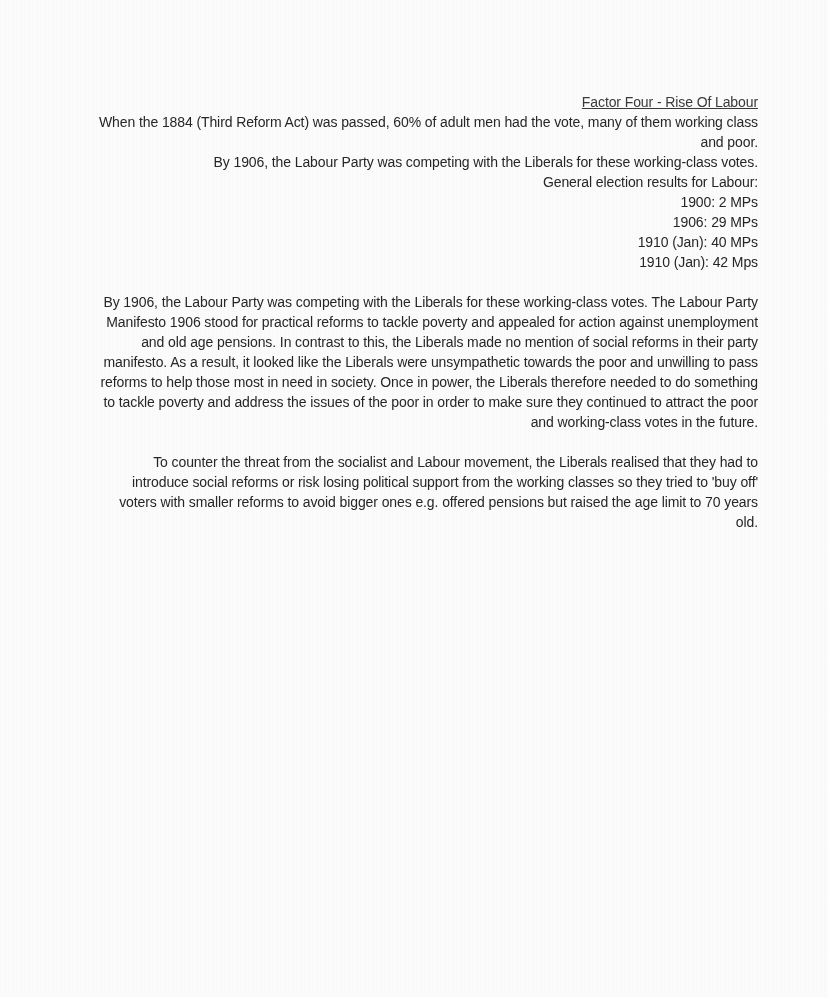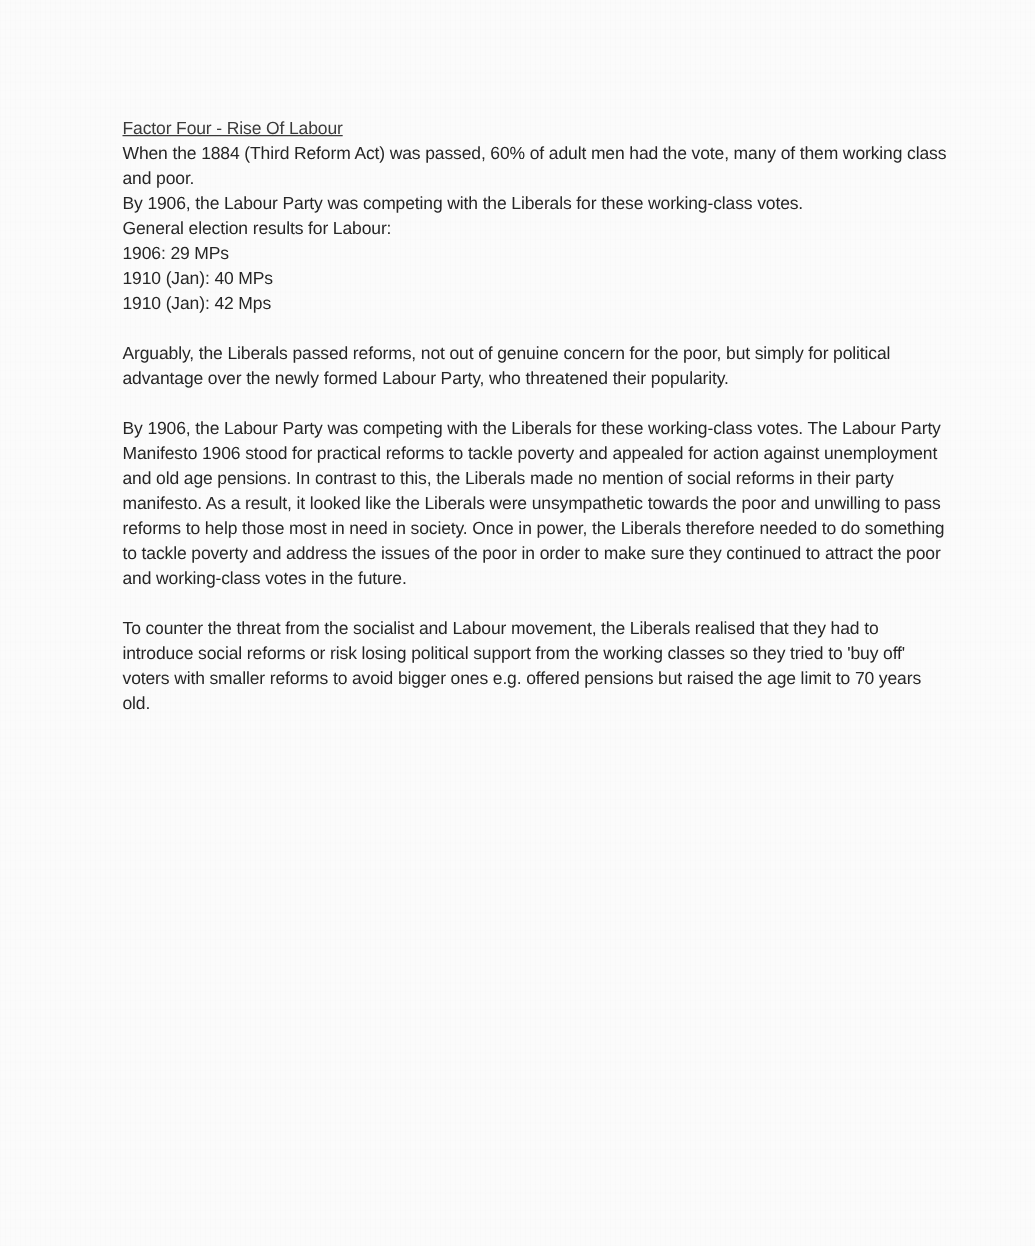--- a/index.html
+++ b/index.html
@@ -19,20 +19,21 @@
       color: #262626;
     }
     .page {
       position: absolute;
       left: 98px;
       top: 92px;
       width: 660px;
       font-size: 14px;
       line-height: 20px;
       letter-spacing: -0.1px;
+      text-align: right;
     }
     .heading {
       text-decoration: underline;
       color: #3a3a3a;
       margin: 0;
       font-weight: normal;
       font-size: 14px;
       line-height: 20px;
     }
     .line {
@@ -59,21 +60,21 @@
 <div class="page">
   <h1 class="heading">Factor Four - Rise Of Labour</h1>
 
   <div class="intro-para">
     <p class="line">When the 1884 (Third Reform Act) was passed, 60% of adult men had the vote, many of them working class and poor.</p>
     <p class="line">By 1906, the Labour Party was competing with the Liberals for these working-class votes.</p>
     <p class="line">General election results for Labour:</p>
   </div>
 
   <ul class="results">
+    <li>1900: 2 MPs</li>
     <li>1906: 29 MPs</li>
     <li>1910 (Jan): 40 MPs</li>
     <li>1910 (Jan): 42 Mps</li>
   </ul>
 
-  <p class="para">Arguably, the Liberals passed reforms, not out of genuine concern for the poor, but simply for political advantage over the newly formed Labour Party, who threatened their popularity.</p>
   <p class="para">By 1906, the Labour Party was competing with the Liberals for these working-class votes. The Labour Party Manifesto 1906 stood for practical reforms to tackle poverty and appealed for action against unemployment and old age pensions. In contrast to this, the Liberals made no mention of social reforms in their party manifesto. As a result, it looked like the Liberals were unsympathetic towards the poor and unwilling to pass reforms to help those most in need in society. Once in power, the Liberals therefore needed to do something to tackle poverty and address the issues of the poor in order to make sure they continued to attract the poor and working-class votes in the future.</p>
   <p class="para">To counter the threat from the socialist and Labour movement, the Liberals realised that they had to introduce social reforms or risk losing political support from the working classes so they tried to 'buy off' voters with smaller reforms to avoid bigger ones e.g. offered pensions but raised the age limit to 70 years old.</p>
 </div>
 
 </body></html>

